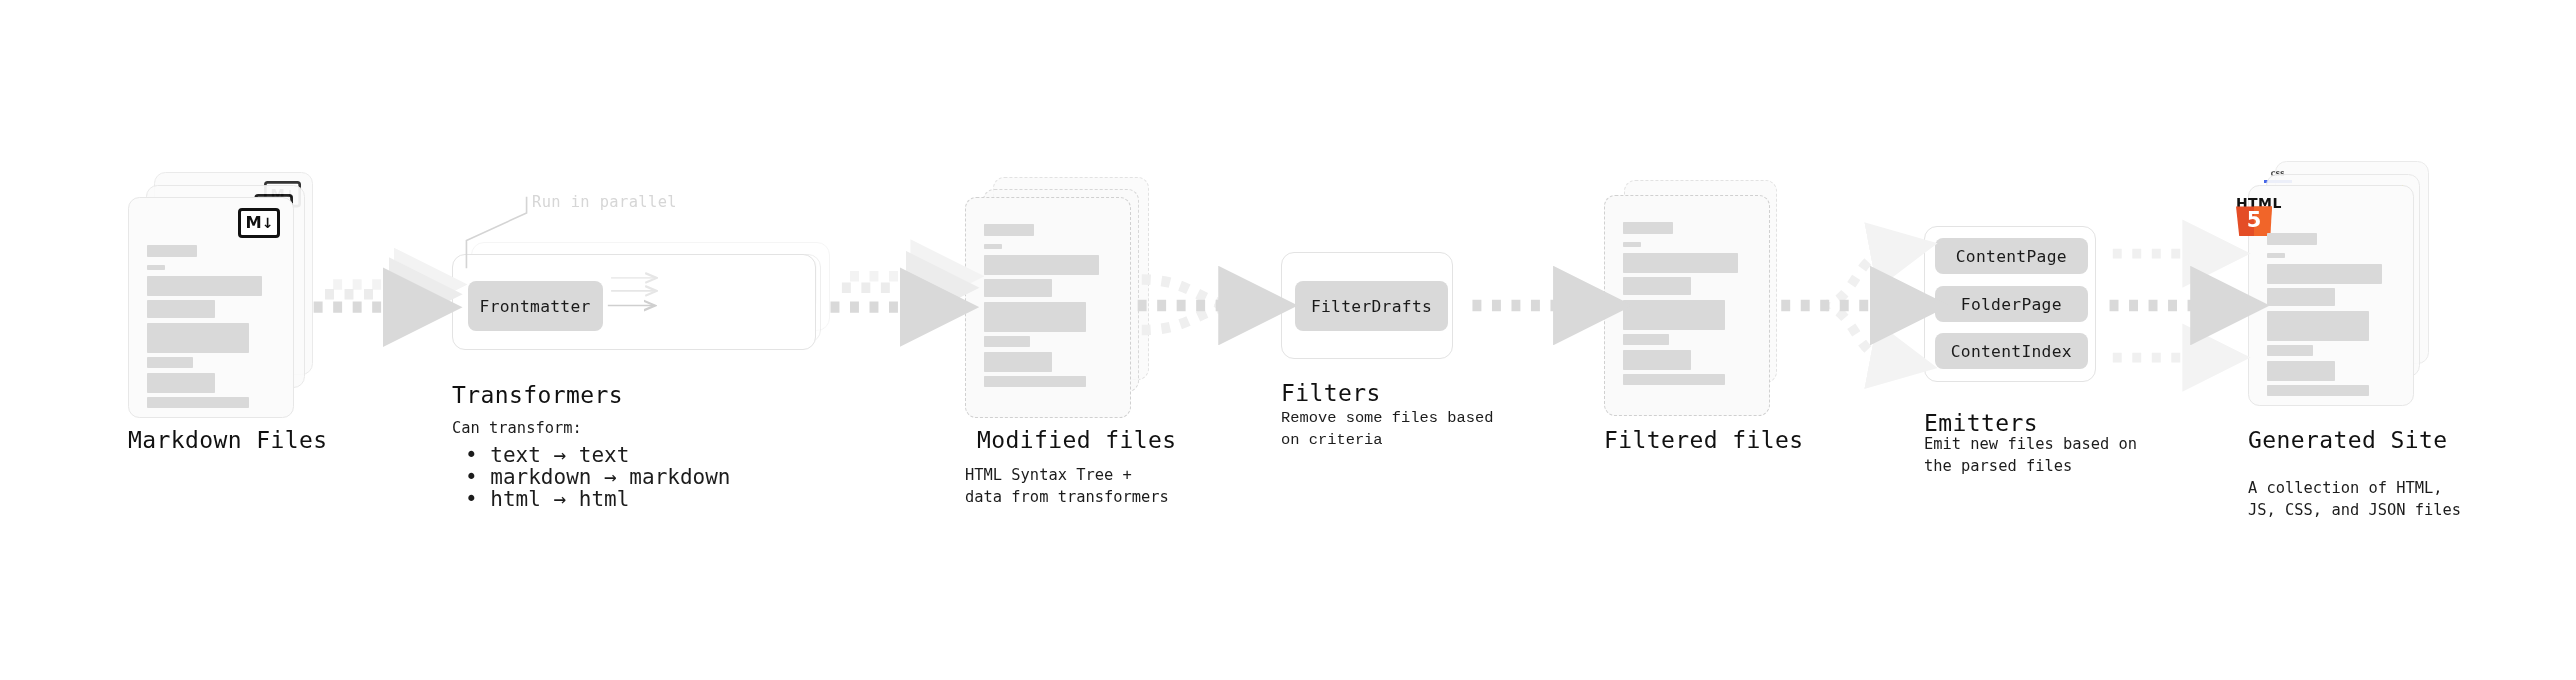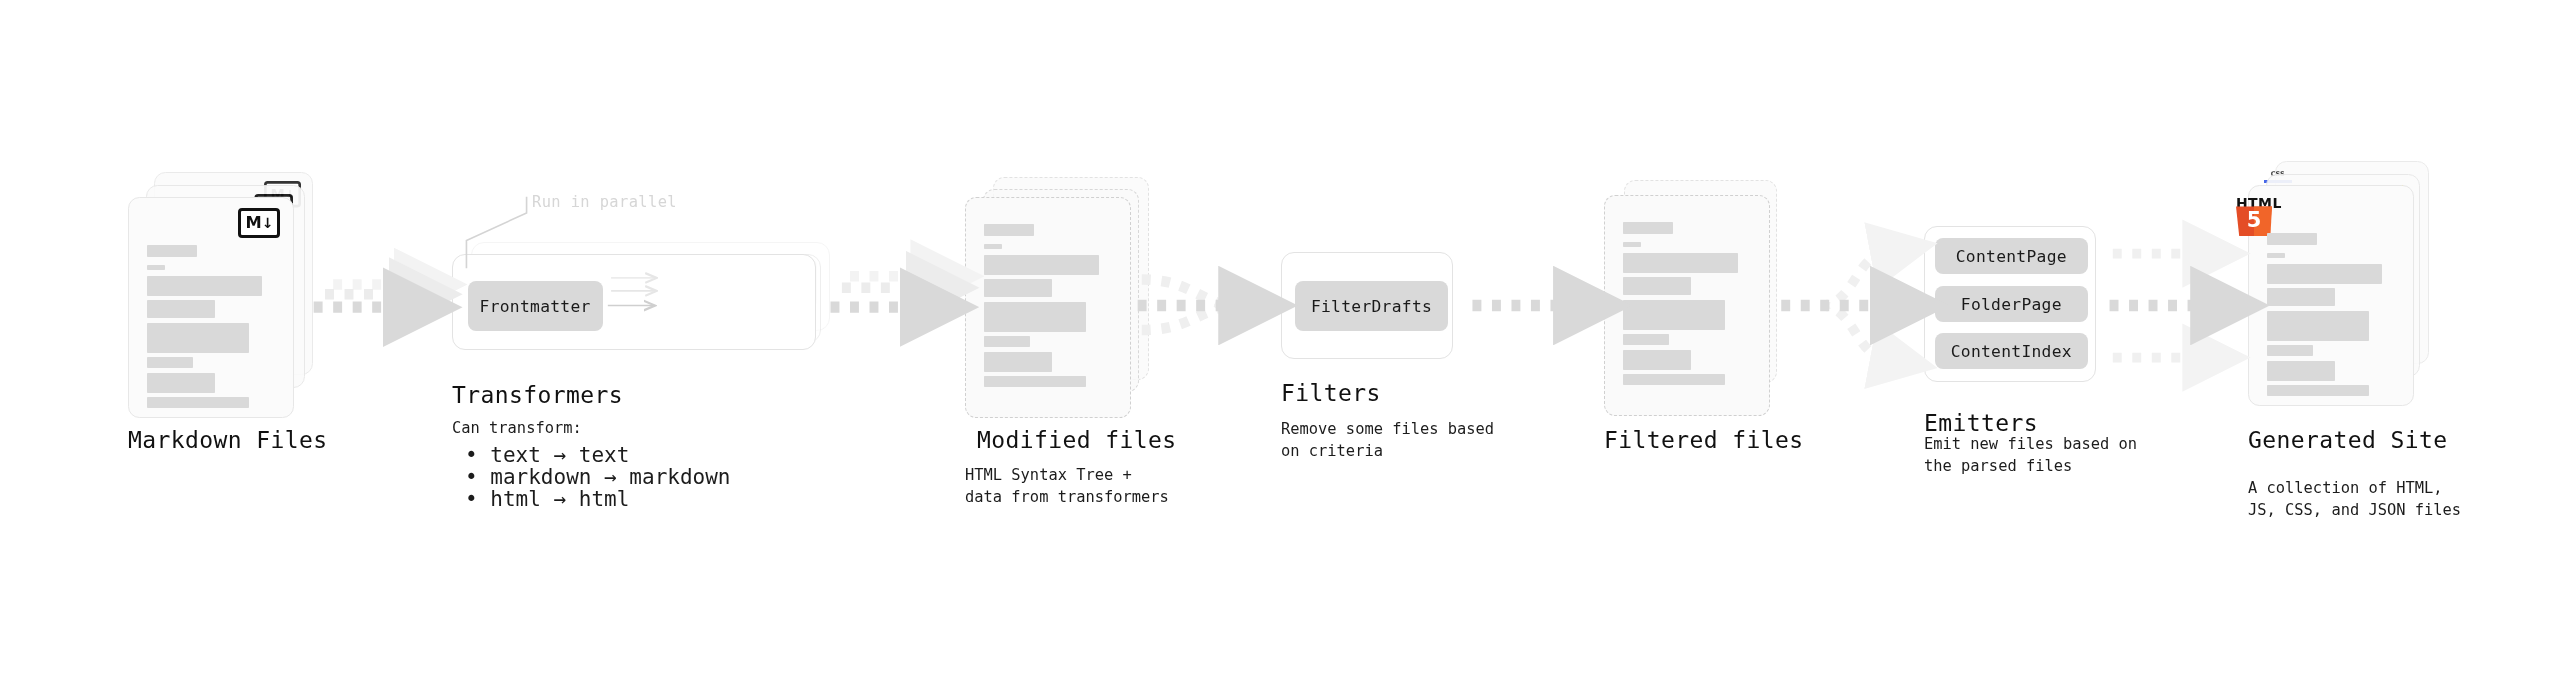--- a/index.html
+++ b/index.html
@@ -168,21 +168,21 @@
 data from transformers</div>
   </div>
 
   <div class="node">
     <div class="groupbox" style="left:1281px;top:252px;width:172px;height:107px;">
       <div class="pill" style="left:13px;top:28px;width:153px;height:50px;">
         <span>FilterDrafts</span>
       </div>
     </div>
     <div class="cap-title" style="left:1281px;top:380px;">Filters</div>
-    <div class="cap-sub" style="left:1281px;top:419px;">Remove some files based
+    <div class="cap-sub" style="left:1281px;top:408px;font-family:Liberation Mono, monospace;">Remove some files based
 on criteria</div>
   </div>
 
   <div class="node">
     <div class="doccard dashed" style="left:1624px;top:180px;width:153px;height:203px;opacity:.6;"></div>
     <div class="doccard dashed" style="left:1604px;top:195px;width:166px;height:221px;">
       <div class="bar" style="left:18px;top:26px;width:50px;height:12.2px;"></div>
       <div class="bar" style="left:18px;top:46px;width:18px;height:4.9px;"></div>
       <div class="bar" style="left:18px;top:57px;width:115px;height:19.5px;"></div>
       <div class="bar" style="left:18px;top:81px;width:68px;height:18px;"></div>

